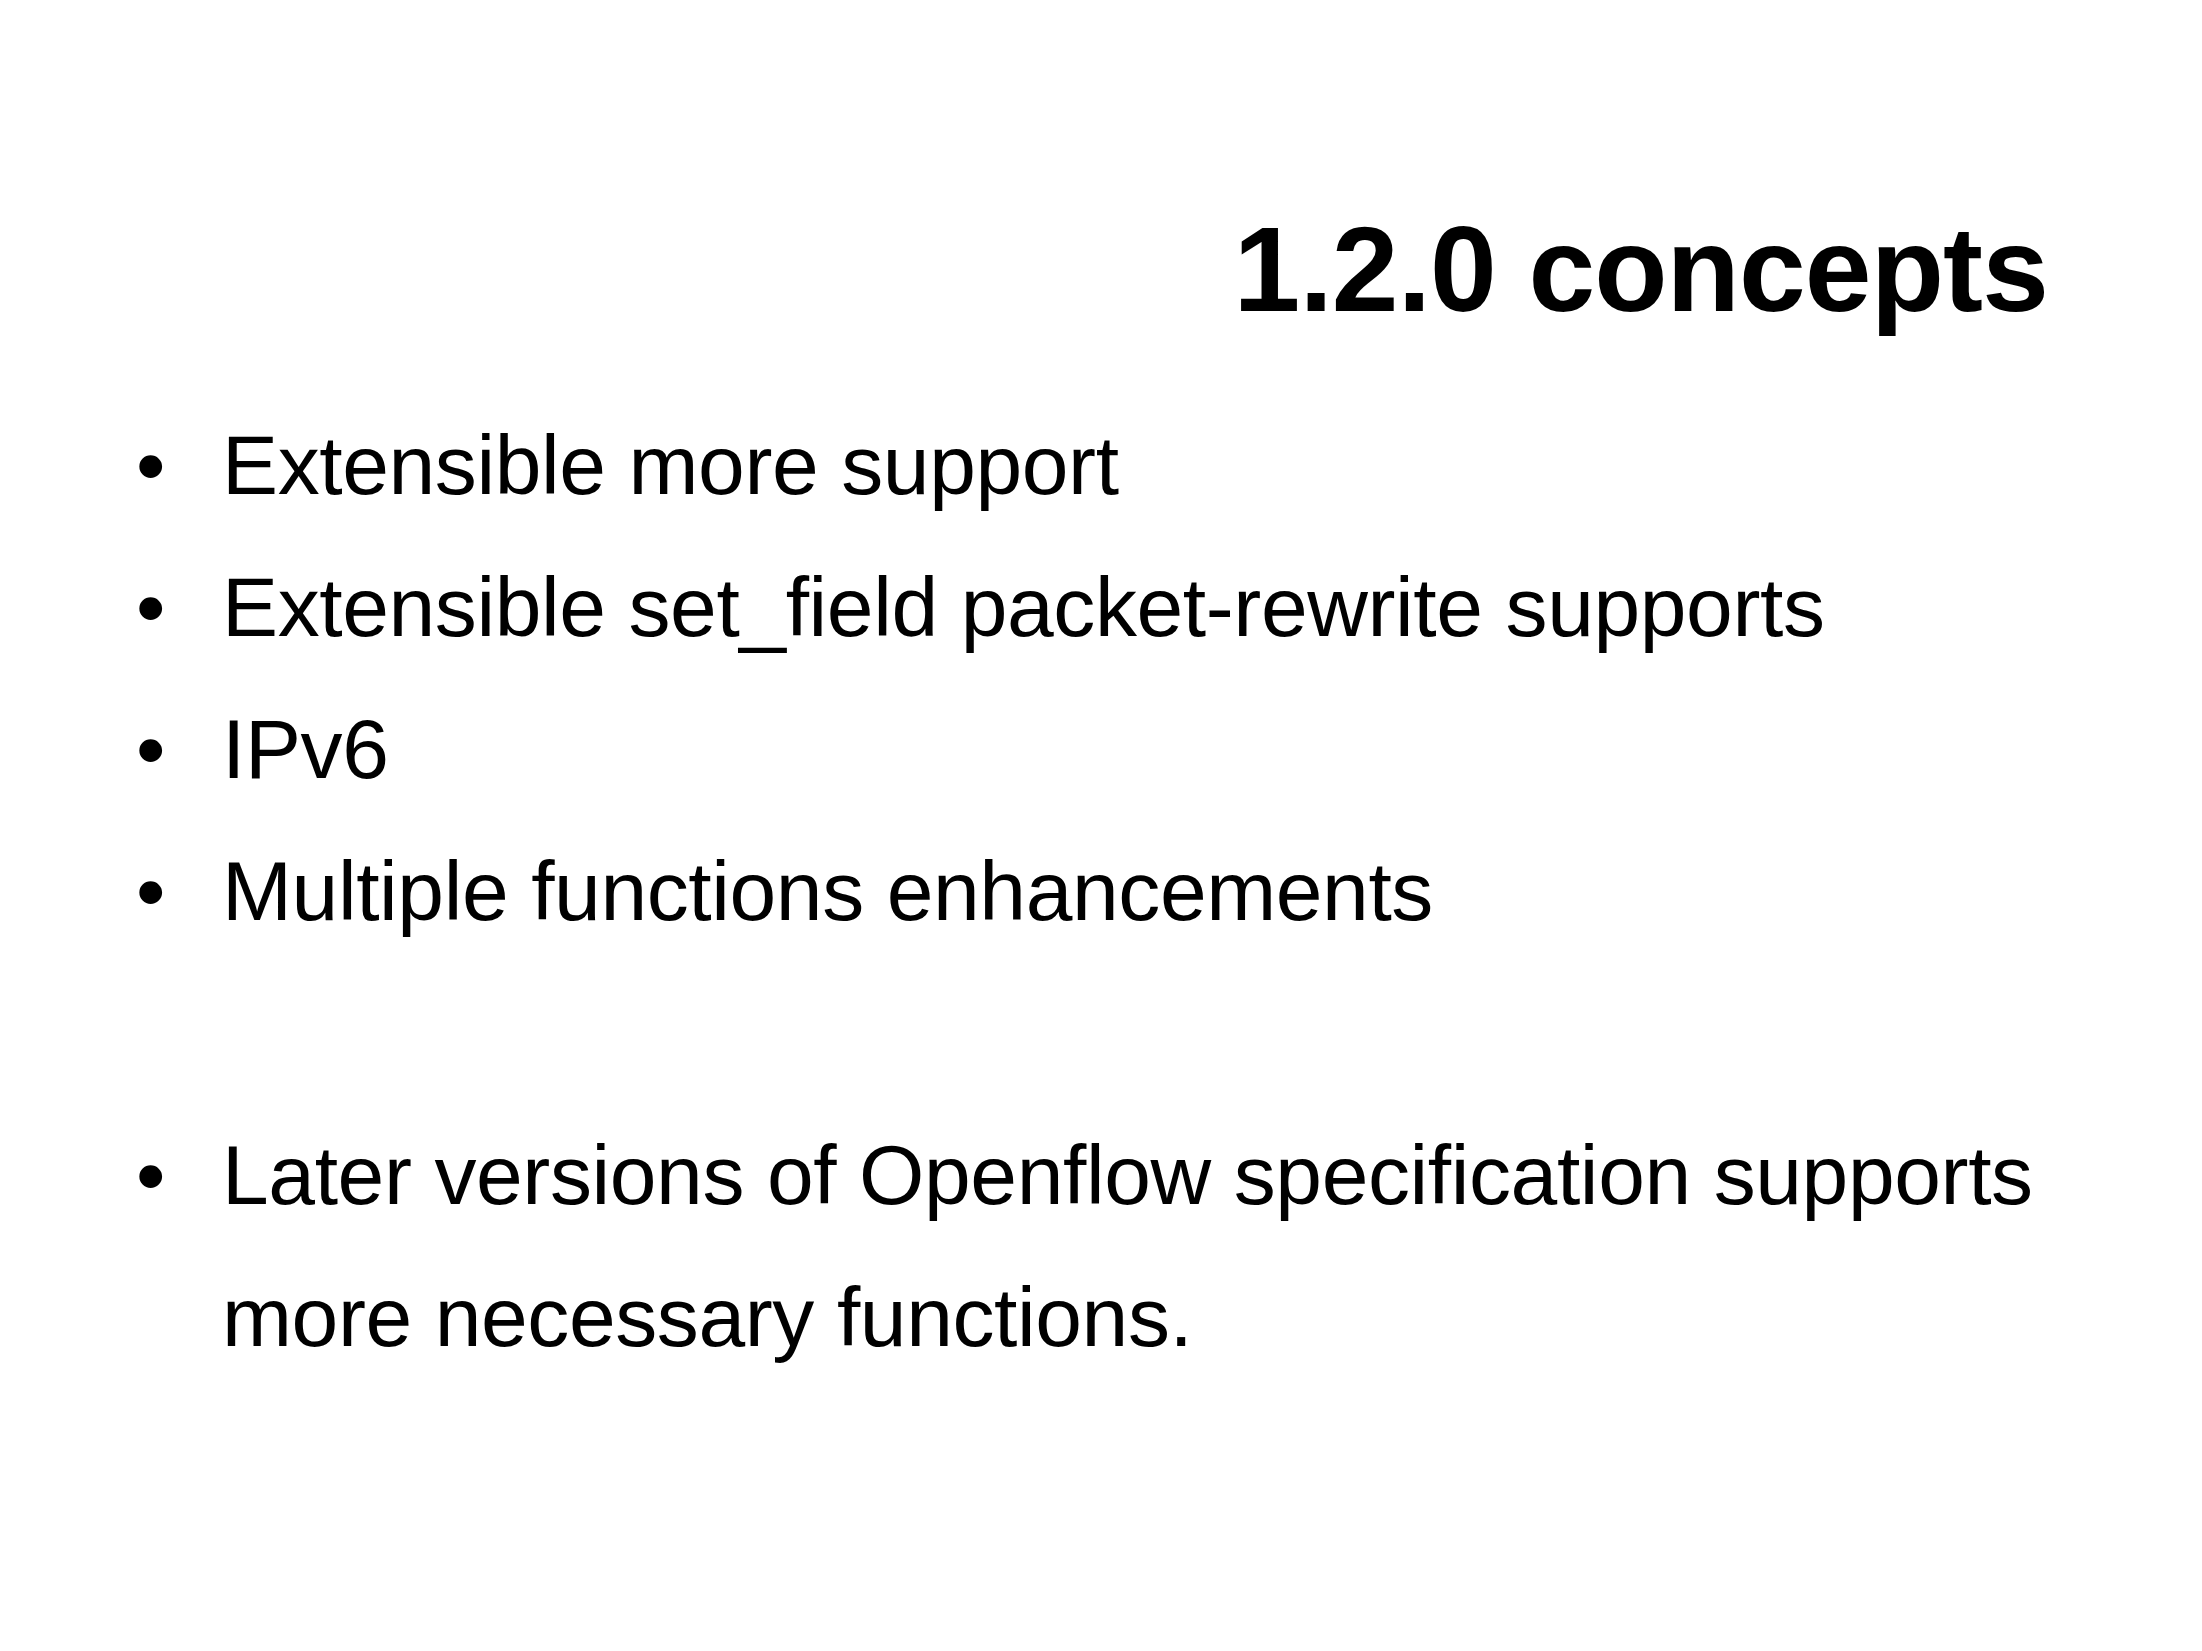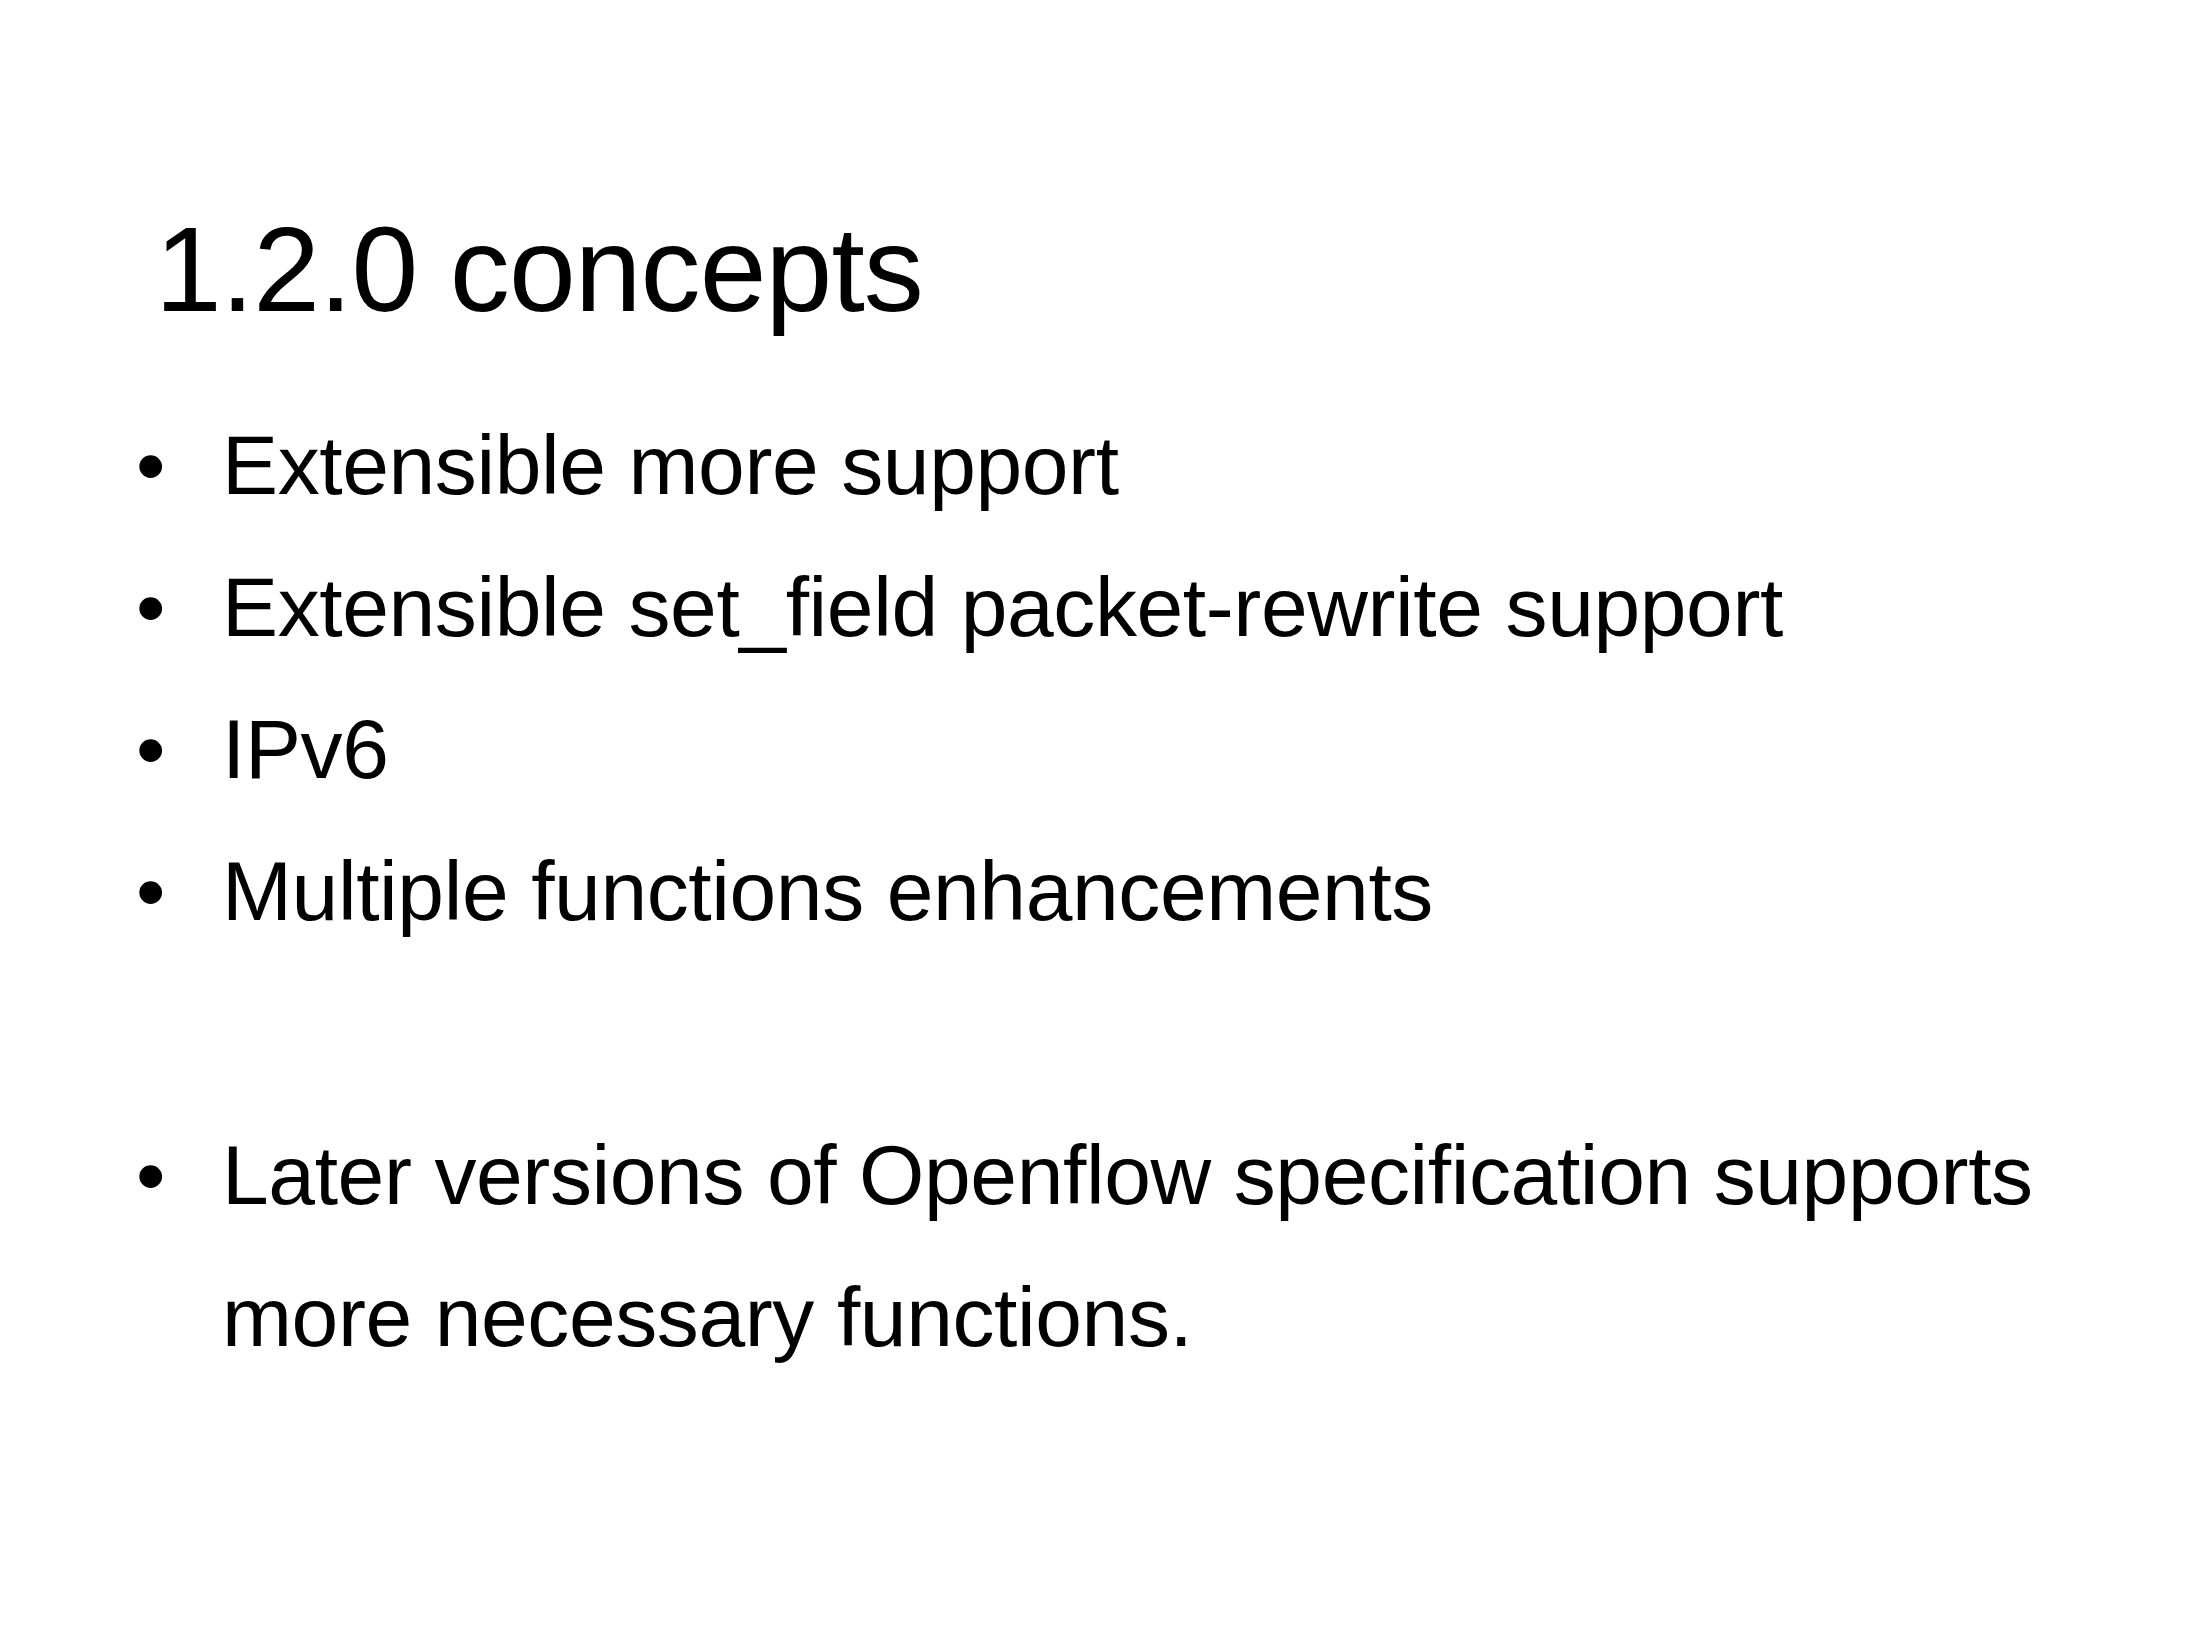--- a/index.html
+++ b/index.html
@@ -23,24 +23,24 @@
     background: #ffffff;
     box-sizing: border-box;
   }
 
   
   .slide-title {
     position: absolute;
     left: 155px;
     top: 129px;
     width: 1893px;
-    text-align: left;
+    text-align: right;
     font-size: 120px;
     line-height: 1.0;
-    font-weight: 400;
+    font-weight: 700;
     letter-spacing: -0.9px;
     color: #000000;
     white-space: nowrap;
   }
 
   
   .body-list {
     position: absolute;
     left: 129px;
     top: 394px;
@@ -93,21 +93,21 @@
 
   <ul class="body-list">
 
     <li class="bullet-item">
       <span class="bullet-marker">•</span>
       <span class="bullet-text">Extensible more support</span>
     </li>
 
     <li class="bullet-item">
       <span class="bullet-marker">•</span>
-      <span class="bullet-text">Extensible set_field packet-rewrite support</span>
+      <span class="bullet-text">Extensible set_field packet-rewrite supports</span>
     </li>
 
     <li class="bullet-item">
       <span class="bullet-marker">•</span>
       <span class="bullet-text">IPv6</span>
     </li>
 
     <li class="bullet-item">
       <span class="bullet-marker">•</span>
       <span class="bullet-text">Multiple functions enhancements</span>

